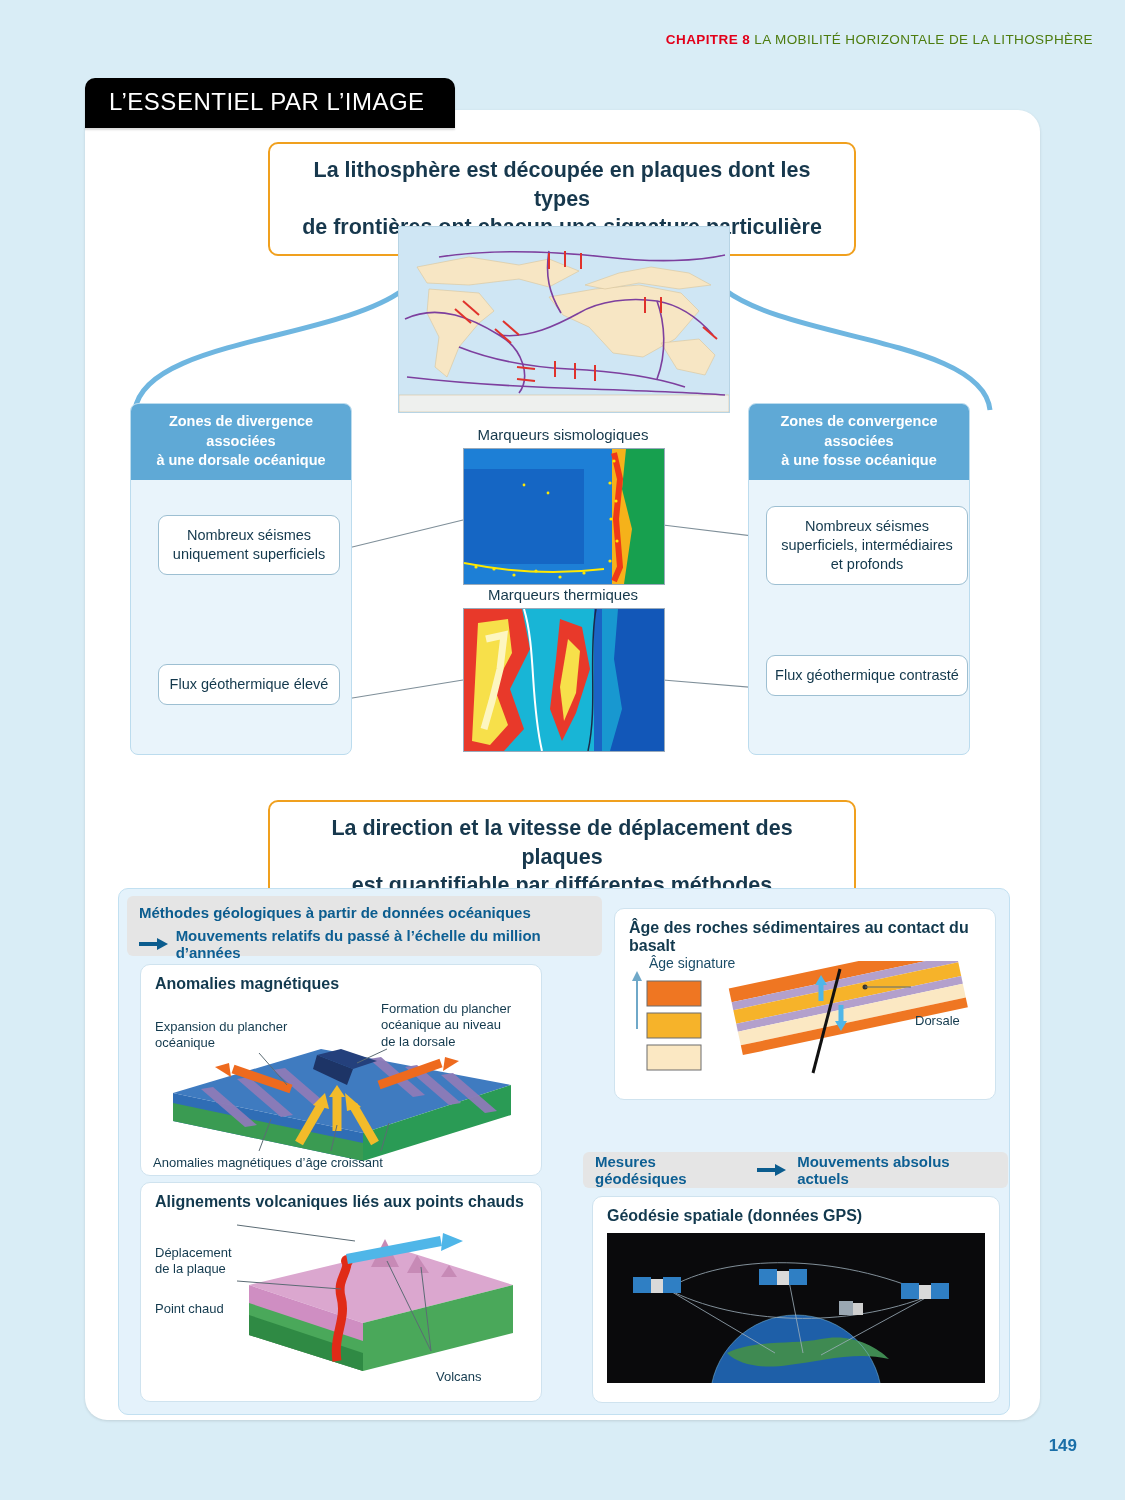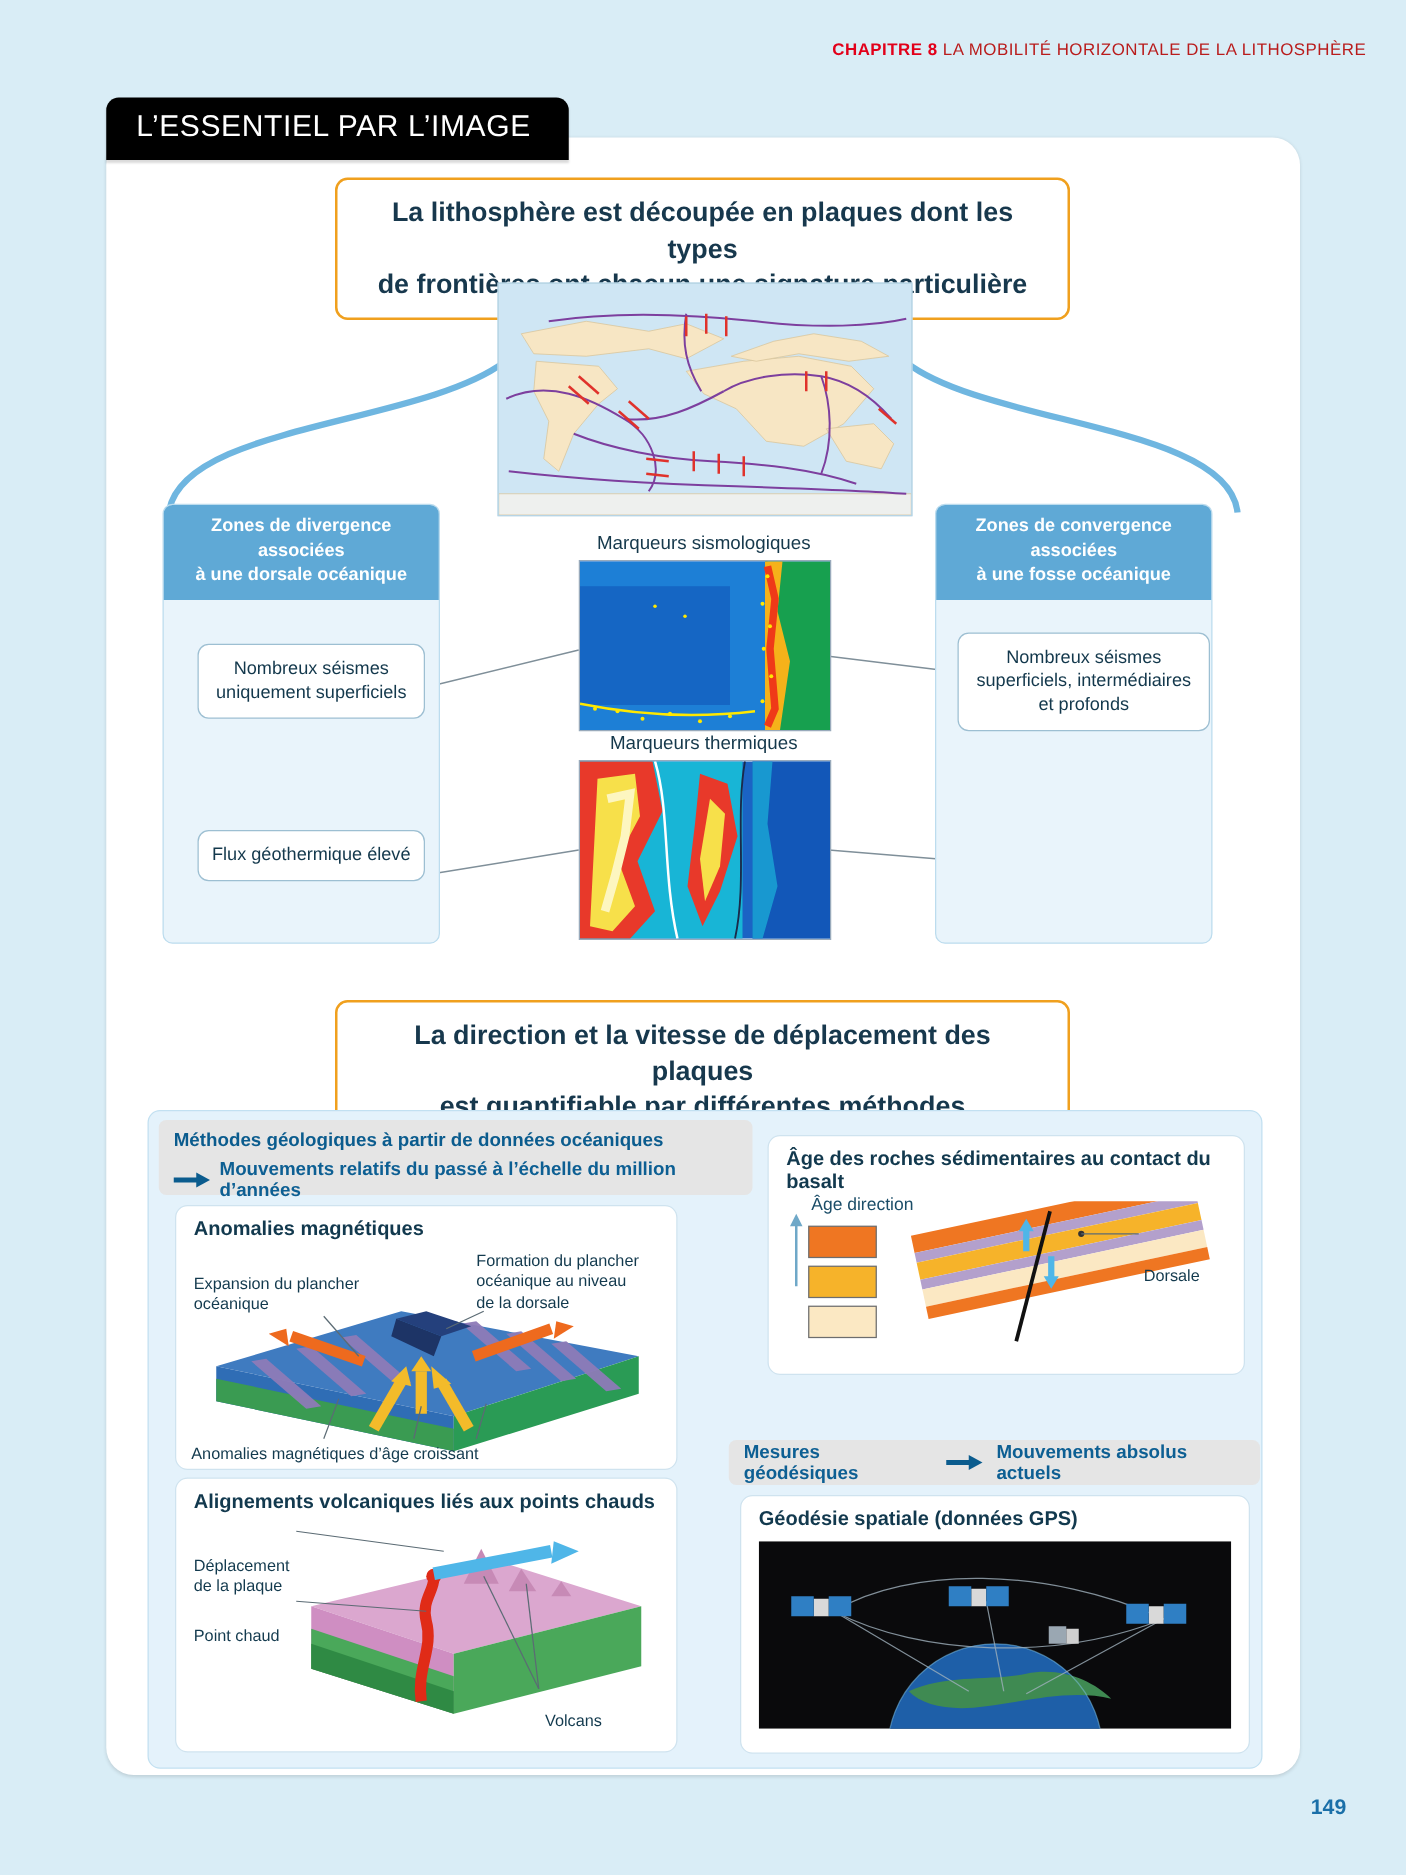--- a/index.html
+++ b/index.html
@@ -12,21 +12,21 @@
   }
   .page{position:absolute;inset:0;}
 
   
   .chapter-header{
     position:absolute;top:32px;right:32px;
     font-size:13.5px;letter-spacing:.4px;
     color:#1a6fa8;
   }
   .chapter-header .num{color:#e2001a;font-weight:bold;}
-  .chapter-header .title{color:#b91c1c;}
+  .chapter-header .title{color:#4d7c0f;}
 
   
   .card{
     position:absolute;left:85px;top:110px;
     width:955px;height:1310px;
     background:#ffffff;
     border-radius:22px;
     box-shadow:0 1px 3px rgba(0,0,0,.12);
   }
   .tab{
@@ -229,20 +229,21 @@
       <div class="zonehead">
         <div>Zones de convergence</div>
         <div>associées</div>
         <div>à une fosse océanique</div>
       </div>
     </div>
 
     <div class="callout" style="left:73px;top:405px;width:182px;">Nombreux séismes uniquement superficiels</div>
     <div class="callout" style="left:73px;top:554px;width:182px;">Flux géothermique élevé</div>
     <div class="callout" style="left:681px;top:396px;width:202px;">Nombreux séismes superficiels, intermédiaires et profonds</div>
+    <div class="callout" style="left:681px;top:545px;width:202px;">Flux géothermique contrasté</div>
 
     <div class="imglabel" style="left:313px;top:316px;">Marqueurs sismologiques</div>
     <div class="imglabel" style="left:313px;top:476px;">Marqueurs thermiques</div>
 
     <div class="minimap" style="left:378px;top:338px;width:200px;height:135px;">
       <svg width="200" height="135" viewBox="0 0 200 135">
         <rect width="200" height="135" fill="#1f63c8"></rect>
         <rect x="0" y="0" width="150" height="135" fill="#1d7fd6"></rect>
         <rect x="0" y="20" width="120" height="95" fill="#1566c4"></rect>
         <rect x="148" y="0" width="52" height="135" fill="#17a04f"></rect>
@@ -385,21 +386,21 @@
         <div>Déplacement</div>
         <div>de la plaque</div>
       </div>
       <div class="lbl" style="left:14px;top:118px;position:absolute;">Point chaud</div>
       <div class="lbl" style="left:295px;top:186px;position:absolute;">Volcans</div>
     </div>
 
     <div class="whitebox" style="left:529px;top:798px;width:380px;height:190px;">
       <div class="wbtitle">Âge des roches sédimentaires au contact du basalt</div>
       <div class="lbl" style="left:34px;top:46px;position:absolute;color:#1b4d68;font-size:14px;">
-        <span>Âge direction</span>
+        <span>Âge signature</span>
       </div>
       <svg width="380" height="140" viewBox="0 0 380 140" style="display:block;margin-top:6px">
 
         <path d="M22,68 L22,18" stroke="#6fa8c8" stroke-width="2"></path>
         <polygon points="17,20 27,20 22,10" fill="#6fa8c8"></polygon>
 
         <rect x="32" y="20" width="54" height="25" fill="#ef7622" stroke="#6d6d6d"></rect>
         <rect x="32" y="52" width="54" height="25" fill="#f6b32a" stroke="#6d6d6d"></rect>
         <rect x="32" y="84" width="54" height="25" fill="#fbe8c3" stroke="#6d6d6d"></rect>
 

